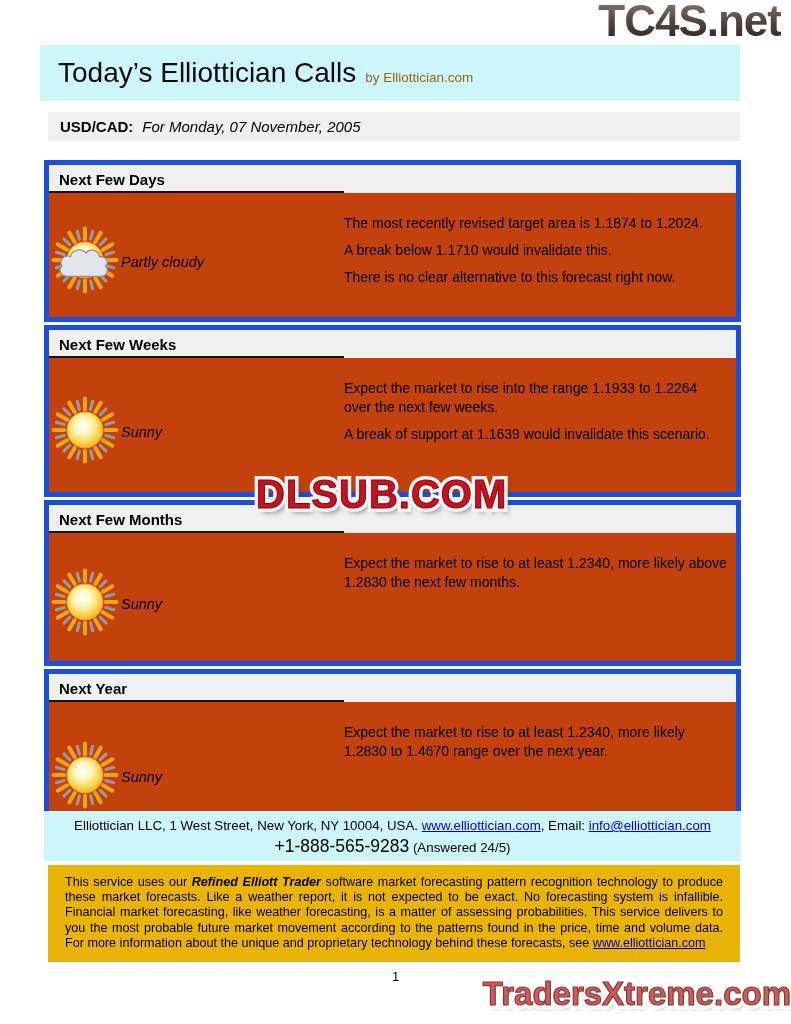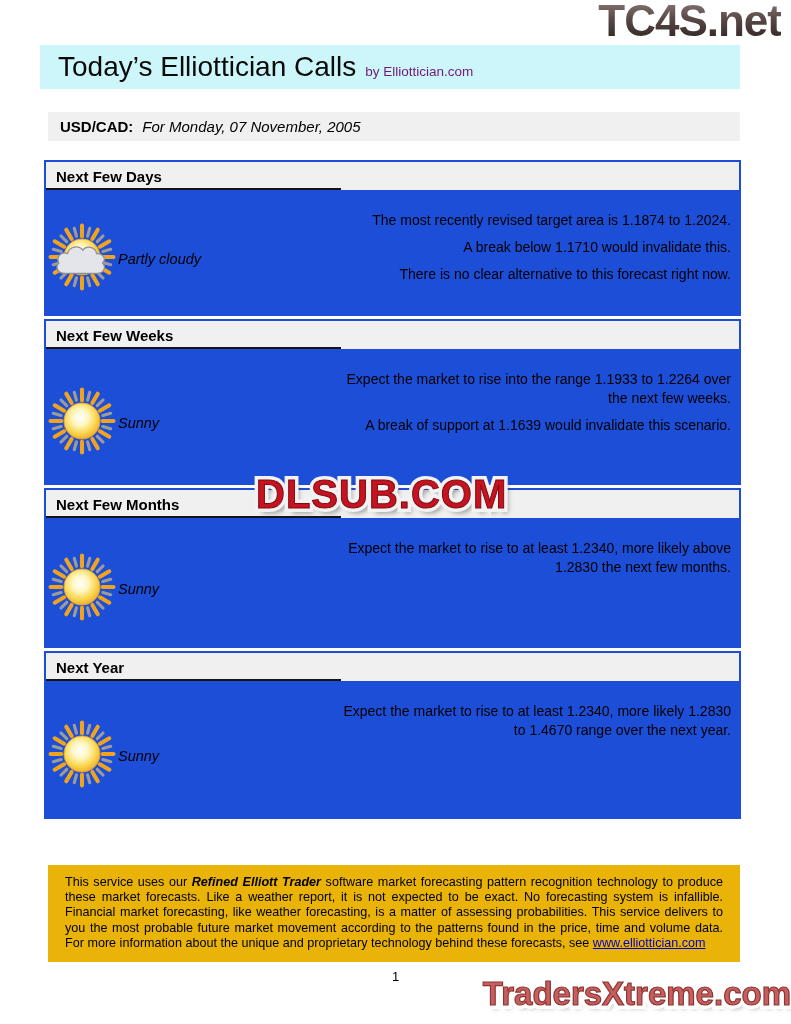--- a/index.html
+++ b/index.html
@@ -13,38 +13,38 @@
   
   .tc4s {
     position:absolute; top:-4px; right:10px;
     font-size:44px; font-weight:bold; letter-spacing:-1px;
     background:linear-gradient(180deg,#948280 0%,#5a4a47 45%,#251c1b 100%);
     -webkit-background-clip:text; background-clip:text; color:transparent;
   }
 
   
   .title-bar {
-    position:absolute; left:40px; top:45px; width:700px; height:44px;
+    position:absolute; left:40px; top:45px; width:700px; height:56px;
     background:#cdf6fa; display:flex; align-items:center; padding-left:18px;
   }
   .title-main { font-size:28px; color:#0a0a0a; letter-spacing:0; }
-  .title-by   { font-size:13.5px; color:#701a75; margin-left:9px; padding-top:9px; }
+  .title-by   { font-size:13.5px; color:#a16207; margin-left:9px; padding-top:9px; }
 
   
   .pair-bar {
     position:absolute; left:48px; top:112px; width:692px; height:29px;
     background:#f0f0f0; display:flex; align-items:center; padding-left:12px;
     font-size:15px;
   }
   .pair-name { font-weight:bold; }
   .pair-date { font-style:italic; margin-left:9px; }
 
   
   .sections { position:absolute; left:44px; top:160px; width:697px; }
-  .panel { border:2px solid #1d4ed8; background:#1d4ed8; margin-bottom:3px;text-align:right; }
+  .panel { border:5px solid #1d4ed8; background:#c2410c; margin-bottom:3px; }
   .panel-head {
     position:relative; background:#f0f0f0; height:28px;
     display:flex; align-items:center; padding-left:10px;
   }
   .panel-title { font-size:15px; font-weight:bold; }
   .head-underline {
     position:absolute; left:0; bottom:0; width:295px; height:2px; background:#141414;
   }
   .panel-body { display:flex; }
   .icon-col {
@@ -247,20 +247,28 @@
       </div>
     </section>
 
   </div>
 
   <div class="watermark">
     <span class="wm-layer wm-back">DLSUB.COM</span>
     <span class="wm-layer wm-front">DLSUB.COM</span>
   </div>
 
+  <div class="contact-bar">
+    <div class="contact-line1">
+      <span>Elliottician LLC, 1 West Street, New York, NY 10004, USA. </span><a href="#" class="doc-link">www.elliottician.com</a><span>, Email: </span><a href="#" class="doc-link">info@elliottician.com</a>
+    </div>
+    <div class="contact-line2">
+      <span class="phone">+1-888-565-9283</span><span class="phone-note"> (Answered 24/5)</span>
+    </div>
+  </div>
 
   <div class="disclaimer">
     <span>This service uses our </span><span class="product-name">Refined Elliott Trader</span><span> software market forecasting pattern recognition technology to produce these market forecasts. Like a weather report, it is not expected to be exact. No forecasting system is infallible. Financial market forecasting, like weather forecasting, is a matter of assessing probabilities. This service delivers to you the most probable future market movement according to the patterns found in the price, time and volume data. For more information about the unique and proprietary technology behind these forecasts, see </span><a href="#" class="doc-link">www.elliottician.com</a>
   </div>
 
   <div class="page-num">1</div>
 
   <div class="tx-logo">
     <span class="tx-layer tx-back">TradersXtreme.com</span>
     <span class="tx-layer tx-front">TradersXtreme.com</span>

